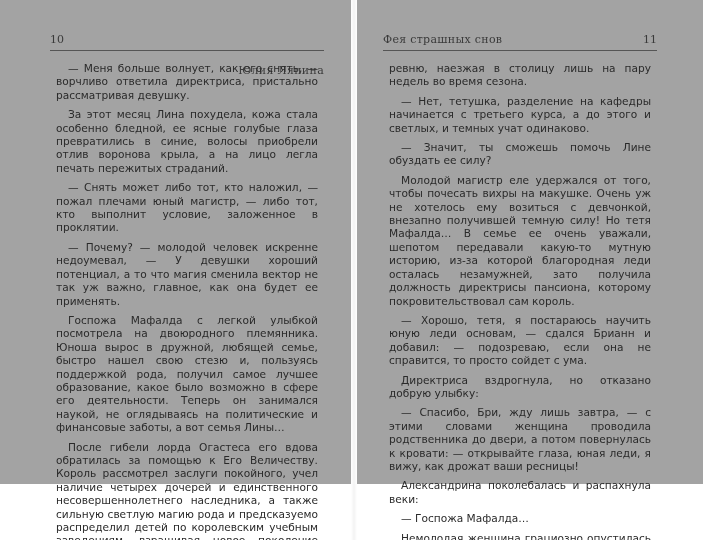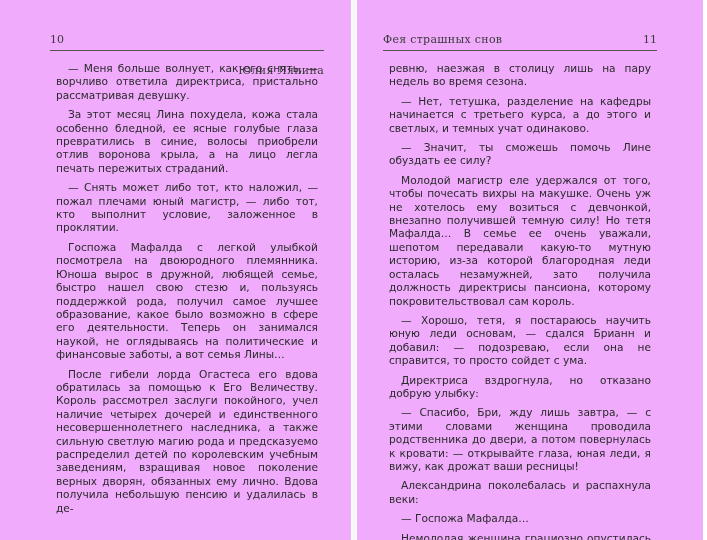--- a/index.html
+++ b/index.html
@@ -1,18 +1,18 @@
 <!DOCTYPE html>
 <html><head>
 <meta charset="utf-8">
 <style>
   html, body { margin: 0; padding: 0; background: #ffffff; }
   body { width: 707px; height: 540px; position: relative; overflow: hidden;
          font-family: "DejaVu Sans", sans-serif; color: #2b2b2b; }
-  .page { position: absolute; top: 0; height: 540px; background: #f0abfc; }
+  .page { position: absolute; top: 0; height: 484px; background: #a3a3a3; }
   .page-left { left: 0; width: 354px; }
   .page-right { left: 350px; width: 353px; }
   .header { position: absolute; top: 33px; height: 16px; font-family: "DejaVu Serif", serif;
             font-size: 11px; color: #3a3a3a; }
   .page-left .header { left: 50px; width: 274px; }
   .page-right .header { left: 33px; width: 274px; }
   .header .num { position: absolute; top: 0; }
   .header .title { position: absolute; top: 0; letter-spacing: 0.3px; }
   .page-left .header .num { left: 0; }
   .page-left .header .title { right: 0; margin-top: 31px; }
@@ -37,20 +37,21 @@
 <div class="page page-left">
   <div class="header">
     <span class="num">10</span>
     <span class="title">Юлия Ляпина</span>
   </div>
   <div class="rule"></div>
   <div class="body-text">
     <p class="p">— Меня больше волнует, как его снять, — ворчливо ответила директриса, пристально рассматривая девушку.</p>
     <p class="p">За этот месяц Лина похудела, кожа стала особенно бледной, ее ясные голубые глаза превратились в синие, волосы приобрели отлив воронова крыла, а на лицо легла печать пережитых страданий.</p>
     <p class="p">— Снять может либо тот, кто наложил, — пожал плечами юный магистр, — либо тот, кто выполнит условие, заложенное в проклятии.</p>
+    <p class="p">— Почему? — молодой человек искренне недоумевал, — У девушки хороший потенциал, а то что магия сменила вектор не так уж важно, главное, как она будет ее применять.</p>
     <p class="p">Госпожа Мафалда с легкой улыбкой посмотрела на двоюродного племянника. Юноша вырос в дружной, любящей семье, быстро нашел свою стезю и, пользуясь поддержкой рода, получил самое лучшее образование, какое было возможно в сфере его деятельности. Теперь он занимался наукой, не оглядываясь на политические и финансовые заботы, а вот семья Лины…</p>
     <p class="p">После гибели лорда Огастеса его вдова обратилась за помощью к Его Величеству. Король рассмотрел заслуги покойного, учел наличие четырех дочерей и единственного несовершеннолетнего наследника, а также сильную светлую магию рода и предсказуемо распределил детей по королевским учебным заведениям, взращивая новое поколение верных дворян, обязанных ему лично. Вдова получила небольшую пенсию и удалилась в де-</p>
   </div>
 </div>
 
 <div class="page page-right">
   <div class="header">
     <span class="title">Фея страшных снов</span>
     <span class="num">11</span>
   </div>

